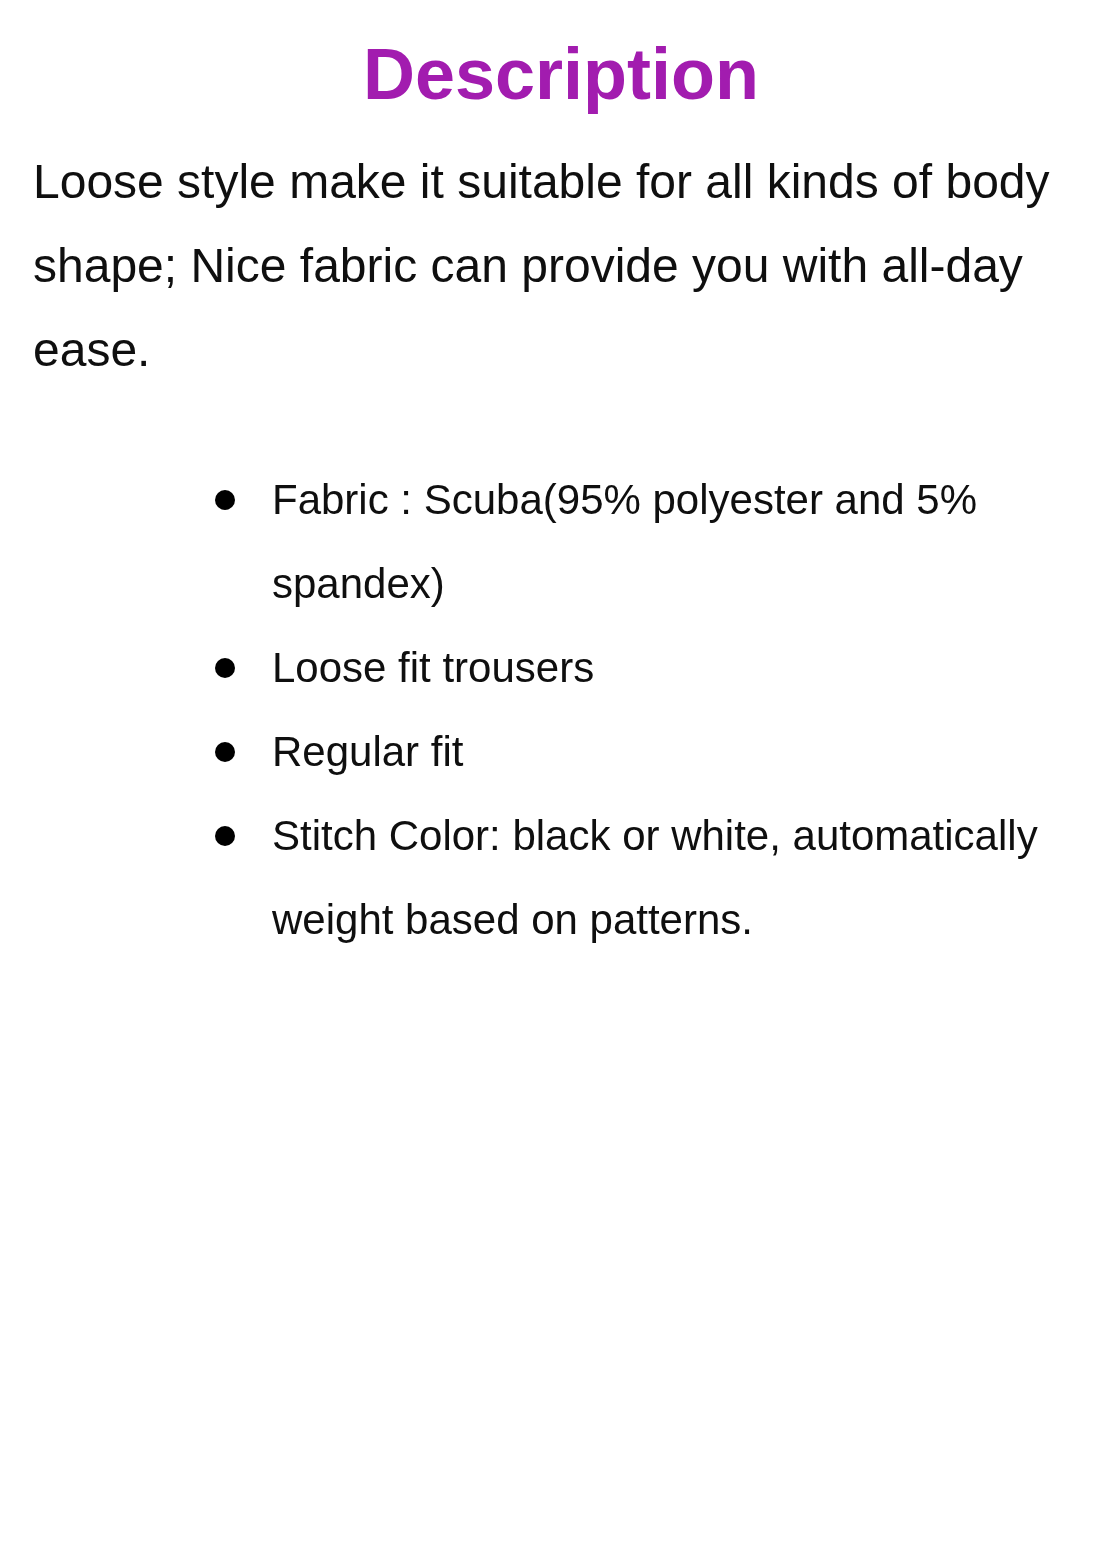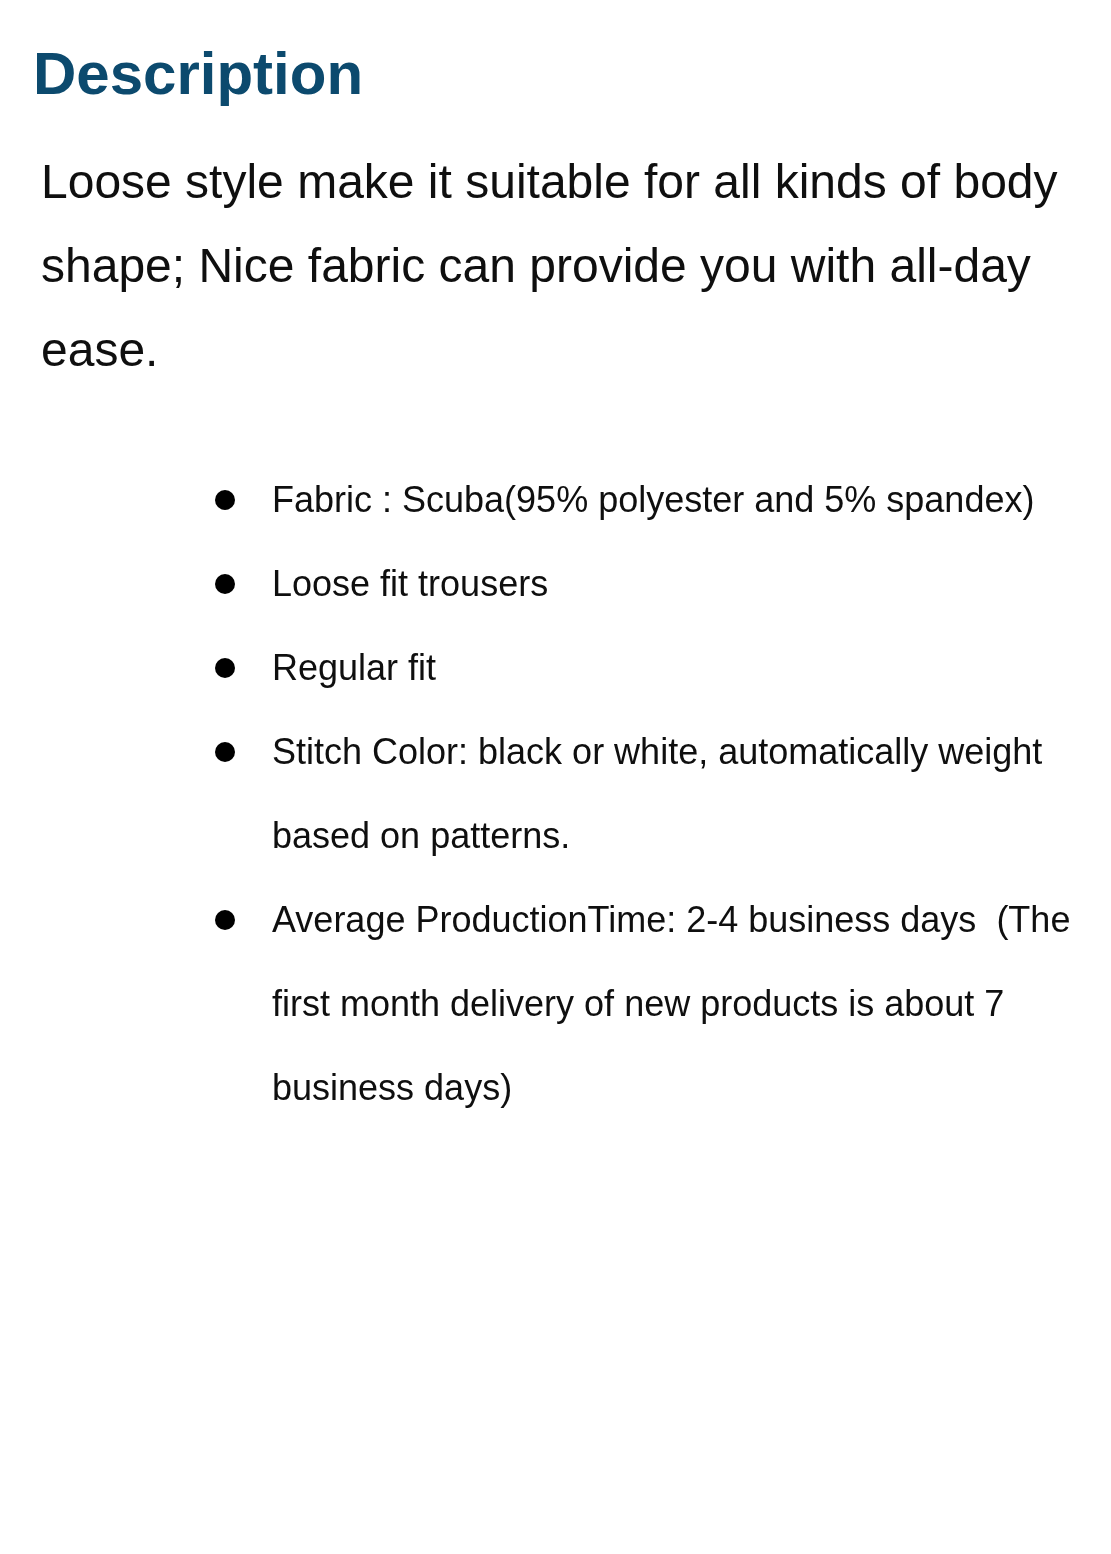--- a/index.html
+++ b/index.html
@@ -11,42 +11,43 @@
     font-family: "Liberation Sans", "DejaVu Sans", sans-serif;
     overflow: hidden;
   }
   .page {
     width: 1111px;
     height: 1554px;
     padding: 24px 22px 0 33px;
   }
   .section-title {
     margin: 0;
-    font-size: 60px;
+    font-size: 72px;
     line-height: 100px;
     font-weight: 700;
-    color: #0c4a6e;
+    color: #a21caf;
     letter-spacing: 0;
+    text-align: center;
   }
   .intro {
-    margin: 16px 0 0 8px;
+    margin: 16px 0 0 0;
     font-size: 48px;
     line-height: 84px;
     color: #0f0f0f;
     white-space: pre-wrap;
   }
   .spec-list {
     margin: 66px 0 0 0;
     padding: 0;
     list-style: none;
   }
   .spec-item {
     position: relative;
     padding-left: 239px;
-    font-size: 36px;
+    font-size: 42px;
     line-height: 84px;
     color: #0f0f0f;
   }
   .dot {
     position: absolute;
     left: 182px;
     top: 32px;
     width: 20px;
     height: 20px;
     border-radius: 50%;
@@ -75,19 +76,15 @@
       <span class="li-text">Loose fit trousers</span>
     </li>
     <li class="spec-item">
       <span class="dot"></span>
       <span class="li-text">Regular fit</span>
     </li>
     <li class="spec-item">
       <span class="dot"></span>
       <span class="li-text">Stitch Color: black or white, automatically weight based on patterns.</span>
     </li>
-    <li class="spec-item">
-      <span class="dot"></span>
-      <span class="li-text">Average ProductionTime: 2-4 business days  (The first month delivery of new products is about 7 business days)</span>
-    </li>
   </ul>
 
 </div>
 
 </body></html>

